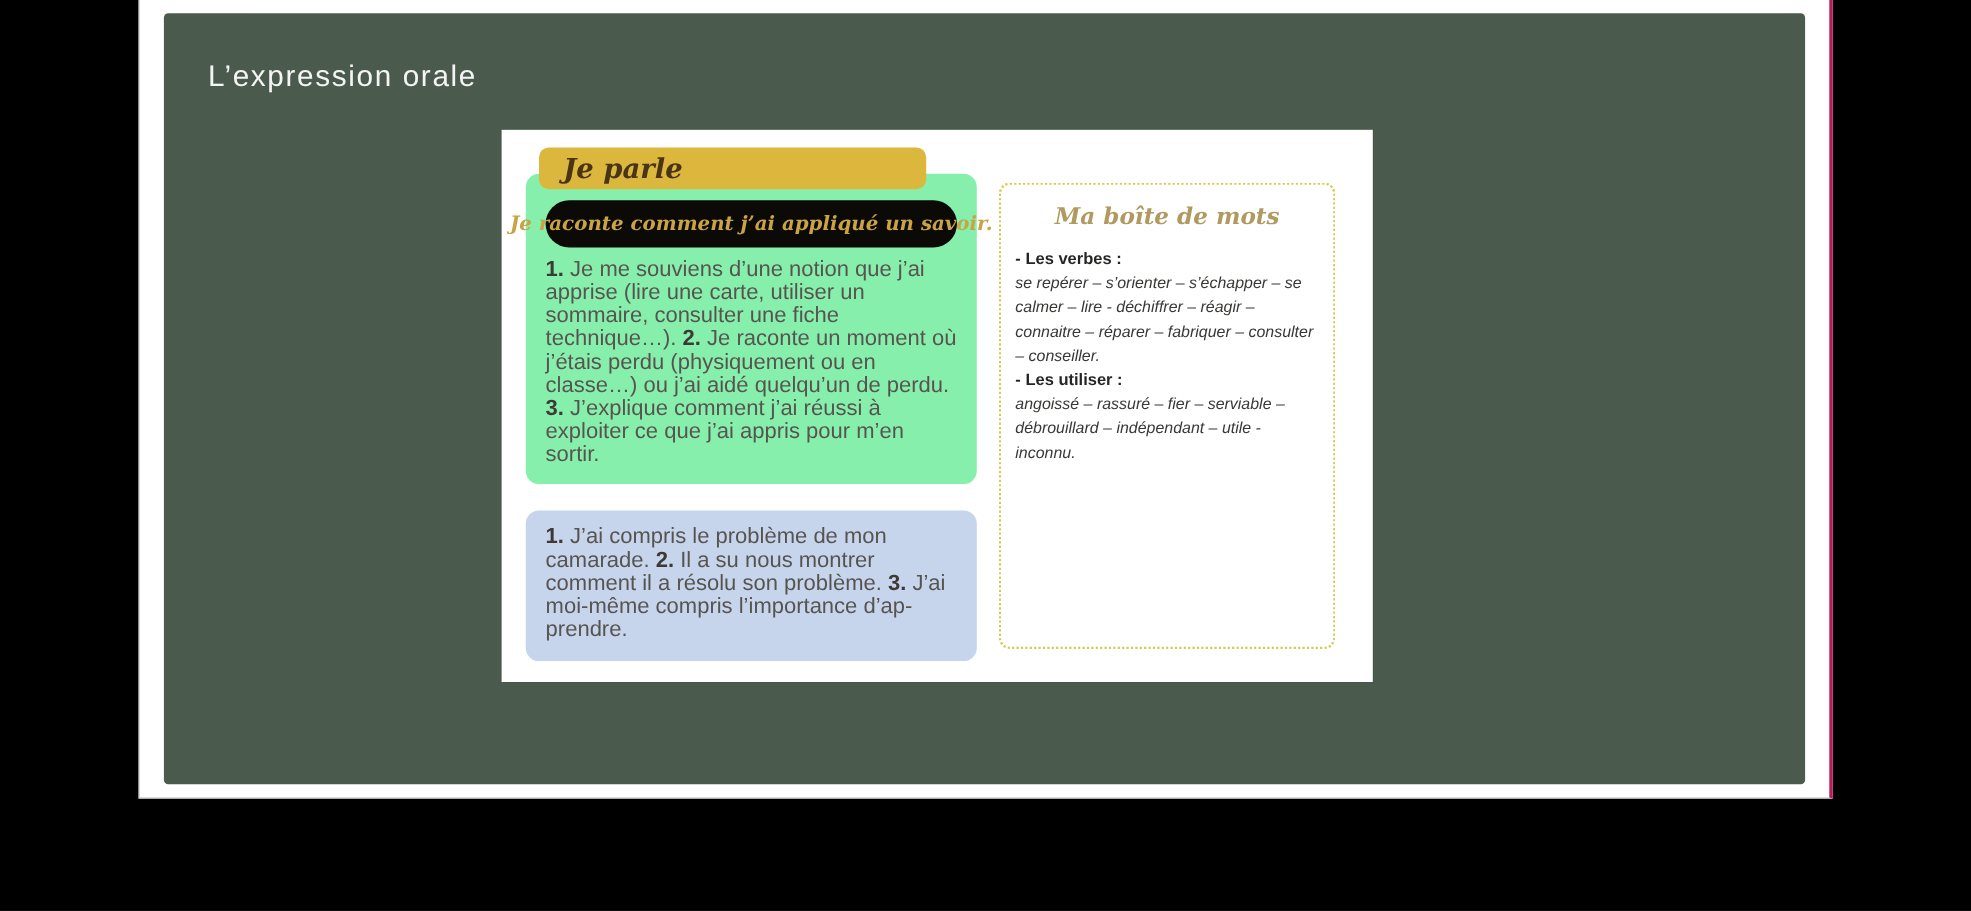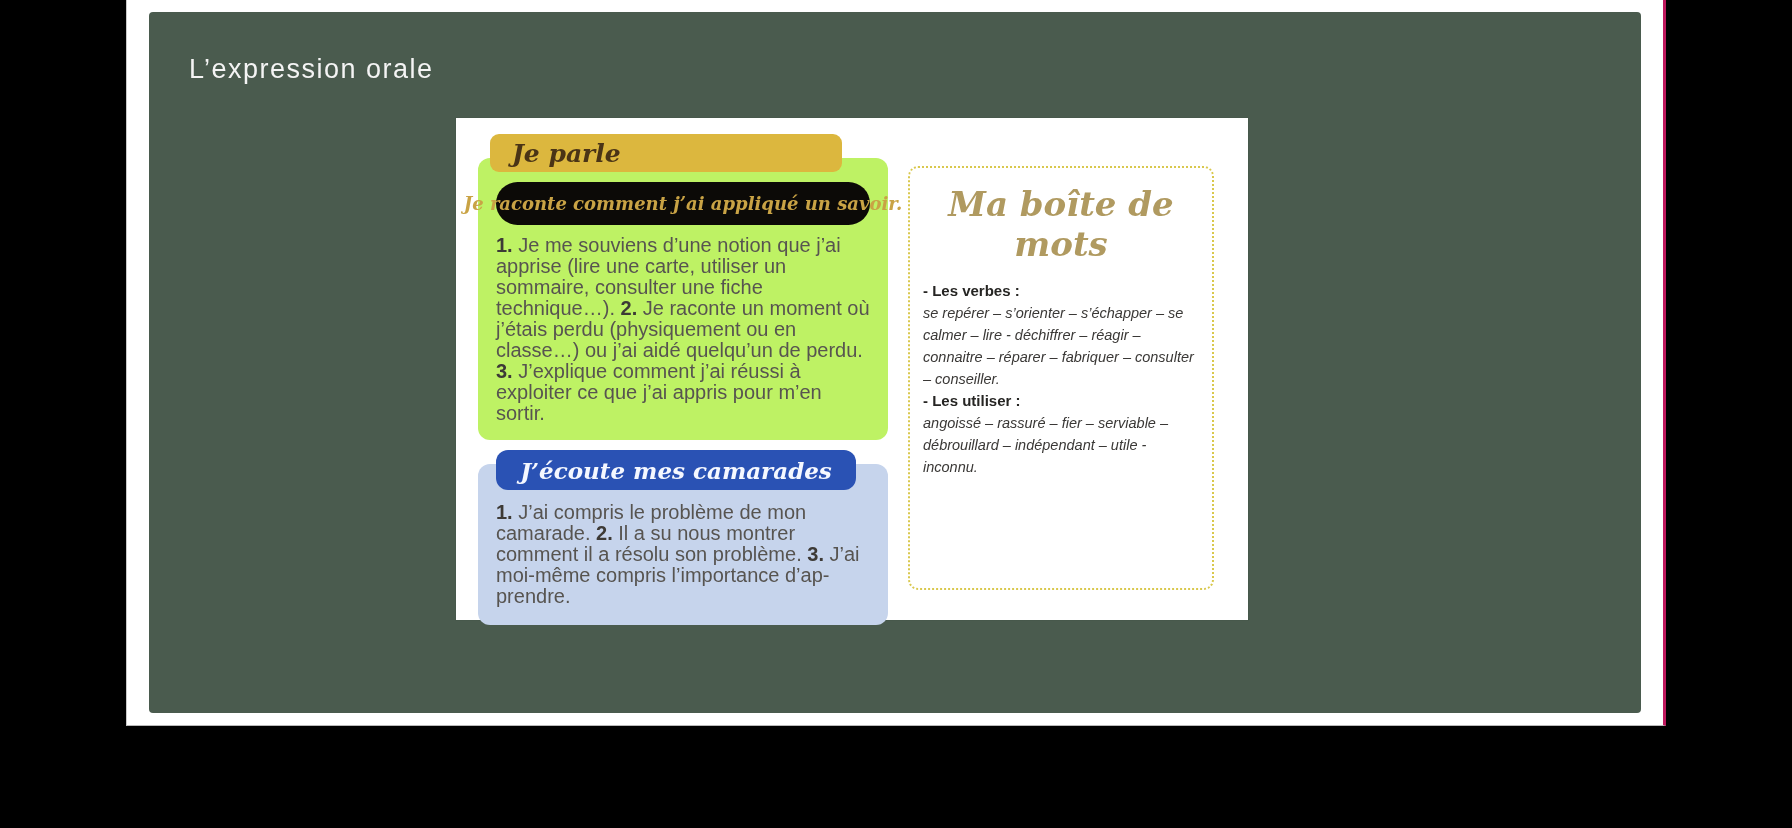--- a/index.html
+++ b/index.html
@@ -50,21 +50,21 @@
   .script{
     font-family:"DejaVu Serif", serif;
     font-style:italic;font-weight:bold;
   }
   .jp-header .label{
     color:#4a3416;font-size:25px;
   }
   .jp-box{
     position:relative;z-index:1;
     margin-top:-14px;
-    background:#bef264;border-radius:12px;
+    background:#86efac;border-radius:12px;
     padding:24px 18px 16px 18px;
   }
   .jp-badge{
     background:#0c0a07;border-radius:22px;
     height:43px;
     display:flex;align-items:center;justify-content:center;
     margin:0 0 10px 0;
   }
   .jp-badge .label{
     color:#c9a345;font-size:18px;white-space:nowrap;
@@ -91,21 +91,21 @@
   .boite{
     position:absolute;left:452px;top:48px;width:306px;height:424px;
     border:2px dotted #d9c84d;border-radius:10px;
     box-sizing:border-box;
     background:#ffffff;
     padding:14px 13px 10px 13px;
   }
   .boite-title{
     text-align:center;
     color:#b09a60;
-    font-size:34px;
+    font-size:21px;
     margin:2px 0 16px 0;
   }
   .boite-section .lbl{
     font-weight:bold;color:#262523;font-size:15px;line-height:22px;
   }
   .boite-section .words{
     font-style:italic;color:#3a3836;font-size:14.5px;line-height:22px;
   }
 </style>
 </head>
@@ -128,23 +128,20 @@
             <span class="label script">Je raconte comment j’ai appliqué un savoir.</span>
           </div>
           <div class="num-list">
             <span class="num-item"><span class="num">1.</span> <span>Je me souviens d’une notion que j’ai apprise (lire une carte, utiliser un sommaire, consulter une fiche technique…).</span></span>
             <span class="num-item"><span class="num">2.</span> <span>Je raconte un moment où j’étais perdu (physiquement ou en classe…) ou j’ai aidé quelqu’un de perdu.</span></span>
             <span class="num-item"><span class="num">3.</span> <span>J’explique comment j’ai réussi à exploiter ce que j’ai appris pour m’en sortir.</span></span>
           </div>
         </div>
 
         <div class="ec-box">
-          <div class="ec-header">
-            <span class="label script">J’écoute mes camarades</span>
-          </div>
           <div class="num-list">
             <span class="num-item"><span class="num">1.</span> <span>J’ai compris le problème de mon camarade.</span></span>
             <span class="num-item"><span class="num">2.</span> <span>Il a su nous montrer comment il a résolu son problème.</span></span>
             <span class="num-item"><span class="num">3.</span> <span>J’ai moi-même compris l’importance d’ap-prendre.</span></span>
           </div>
         </div>
 
       </div>
 
       <div class="boite">

